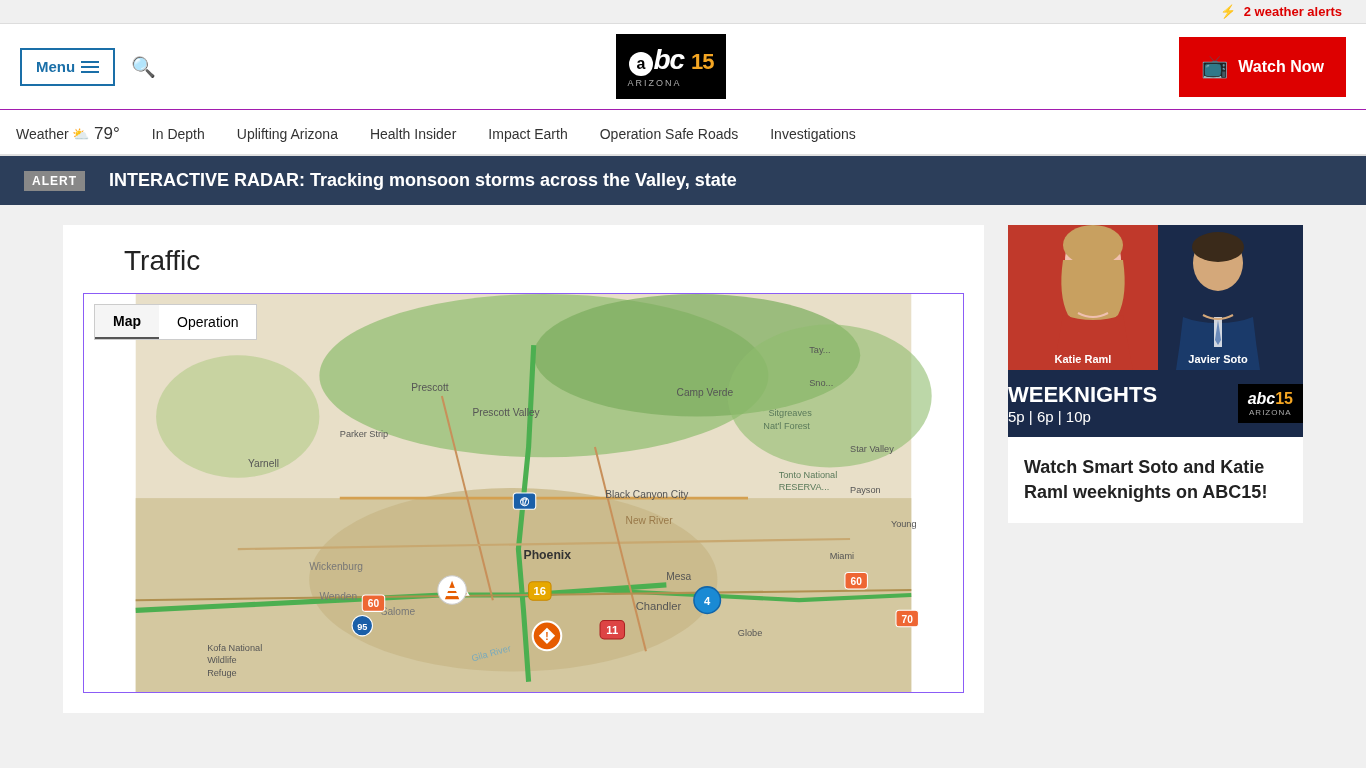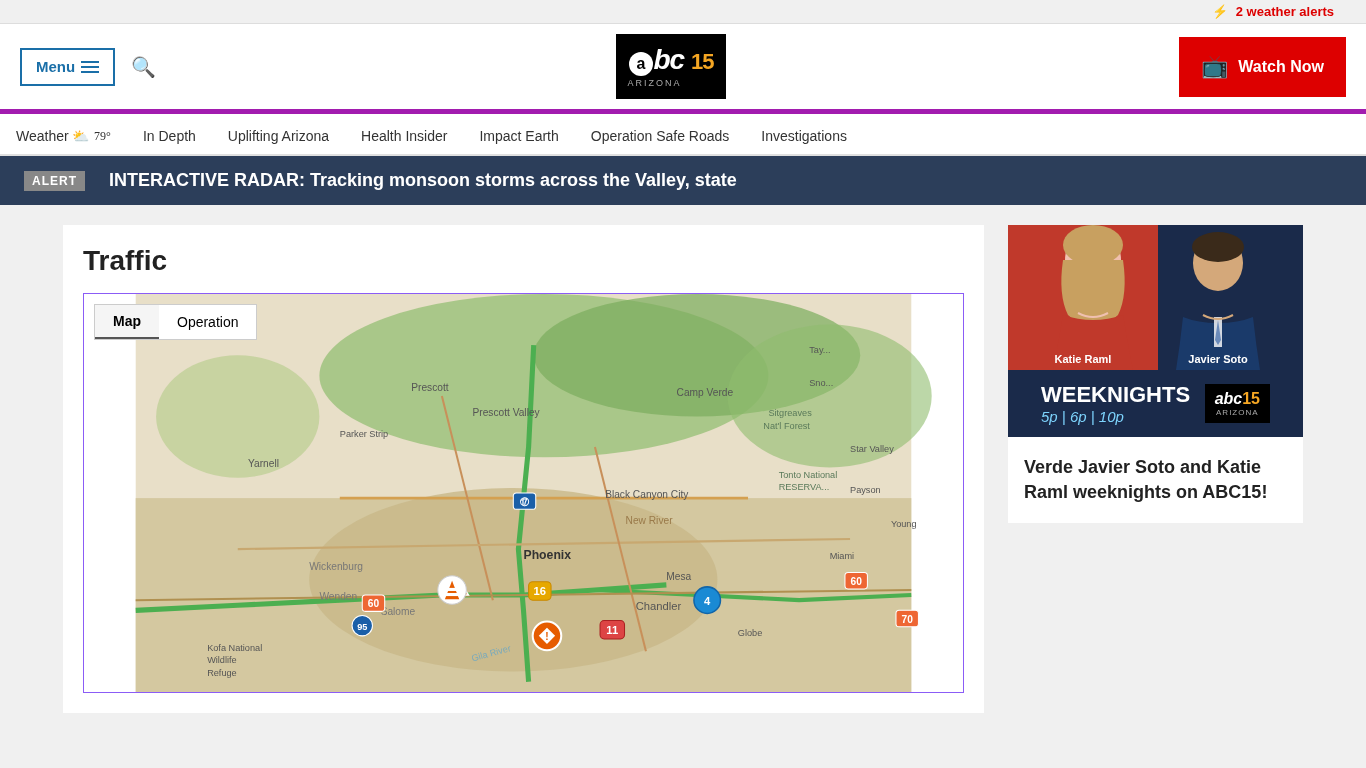--- a/index.html
+++ b/index.html
@@ -2,39 +2,39 @@
 <html><head>
   <meta charset="utf-8">
   <style>
     * { margin: 0; padding: 0; box-sizing: border-box; }
     body { font-family: Arial, sans-serif; background: #f0f0f0; }
 
     
     .top-alert-bar {
       background: #f0f0f0;
       text-align: right;
-      padding: 4px 32px;
+      padding: 4px 24px;
       font-size: 13px;
       color: #333;
       border-bottom: 1px solid #ddd;
     }
     .top-alert-bar .weather-alert {
       color: #d00;
       font-weight: bold;
     }
     .lightning-icon { color: #f5a623; margin-right: 4px; }
 
     
     .header {
       background: #fff;
       display: flex;
       align-items: center;
       justify-content: space-between;
       padding: 10px 20px;
-      border-bottom: 5px solid #a21caf;
+      border-bottom: 1px solid #a21caf;
       min-height: 70px;
     }
     .header-left {
       display: flex;
       align-items: center;
       gap: 10px;
     }
     .menu-btn {
       border: 2px solid #1a6fa8;
       background: #fff;
@@ -147,21 +147,21 @@
       cursor: pointer;
       white-space: nowrap;
       text-decoration: none;
     }
     .nav-weather {
       display: flex;
       align-items: center;
       gap: 4px;
     }
     .weather-icon-small { font-size: 14px; color: #666; }
-    .temp-badge { color: #333; font-size: 12px; font-family: Liberation Serif, serif; }
+    .temp-badge { color: #333; font-size: 17px; }
     .nav-row-2 {
       display: flex;
       align-items: center;
       gap: 0;
       padding: 4px 0 8px 0;
     }
 
     
     .alert-banner {
       background: #2c3e5a;
@@ -195,23 +195,24 @@
     }
 
     .content-left {
       flex: 1;
       background: #fff;
       padding: 20px;
     }
 
     .page-title {
       font-size: 28px;
-      font-weight: bold;
+      font-weight: normal;
       color: #222;
       margin-bottom: 16px;
+      margin-left: 41px;
     }
 
     
     .map-container {
       position: relative;
       width: 100%;
       height: 400px;
       border: 1px solid #8b5cf6;
       overflow: hidden;
     }
@@ -257,33 +258,32 @@
       width: 100%;
       height: 145px;
       background: linear-gradient(135deg, #c0392b 0%, #c0392b 45%, #1a2a4a 45%, #1a2a4a 100%);
       position: relative;
       display: flex;
       align-items: flex-end;
     }
     .weeknights-bar {
       background: #1a2a4a;
       color: #fff;
-      padding: 12px 33px;
+      padding: 12px 0;
       display: flex;
       align-items: center;
       justify-content: space-between;
     }
     .weeknights-text {
       font-size: 22px;
       font-weight: bold;
     }
     .weeknights-times {
       font-size: 15px;
-      color: #7dd3fc;
-      font-style: italic;
+      color: #ffffff;
     }
     .sidebar-promo-text {
       background: #fff;
       padding: 18px 16px;
     }
     .promo-headline {
       font-size: 18px;
       font-weight: bold;
       color: #222;
       line-height: 1.4;
@@ -502,17 +502,17 @@
           <div class="weeknights-times">5p | 6p | 10p</div>
         </div>
 
         <div style="background:#000;padding:6px 10px;display:flex;flex-direction:column;align-items:center;">
           <span style="font-size:16px;font-weight:900;font-style:italic;color:#fff;">abc<span style="color:#f5a623;font-style:normal;">15</span></span>
           <span style="font-size:8px;color:#aaa;letter-spacing:1px;">ARIZONA</span>
         </div>
       </div>
 
       <div class="sidebar-promo-text">
-        <p class="promo-headline">Verde Javier Soto and Katie Raml weeknights on ABC15!</p>
+        <p class="promo-headline">Watch Smart Soto and Katie Raml weeknights on ABC15!</p>
       </div>
     </div>
   </div>
 </div>
 
 </body></html>

